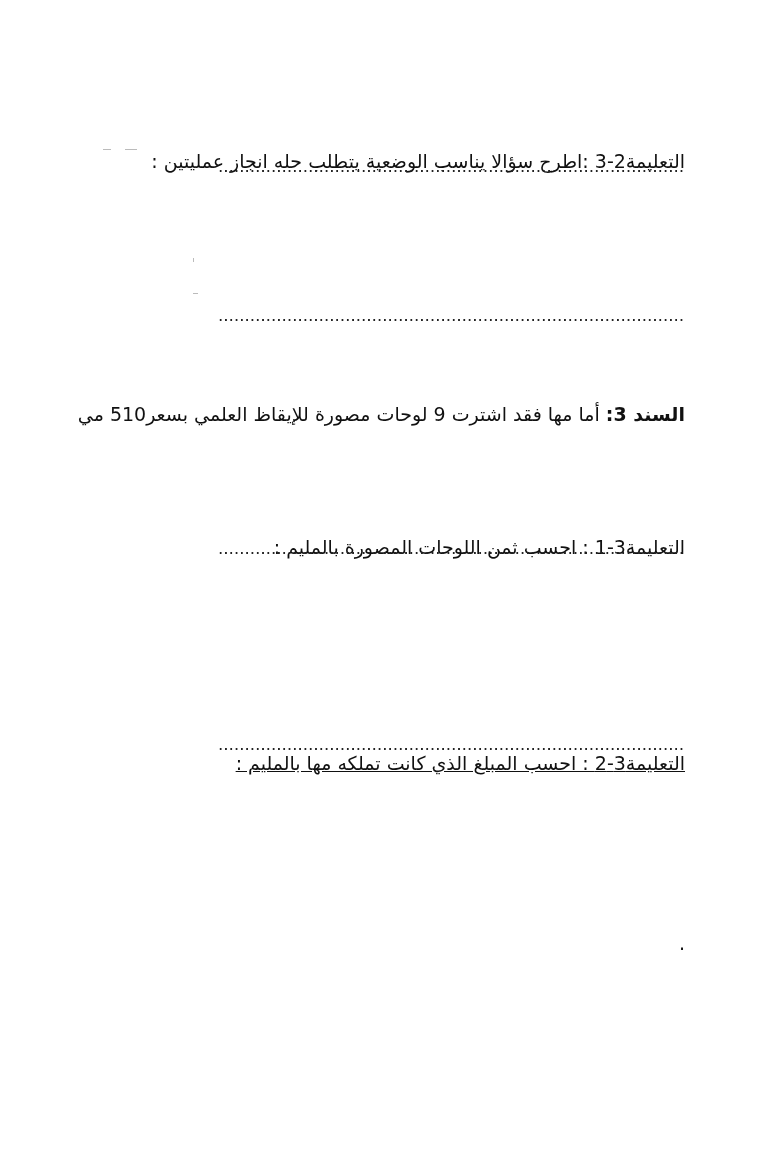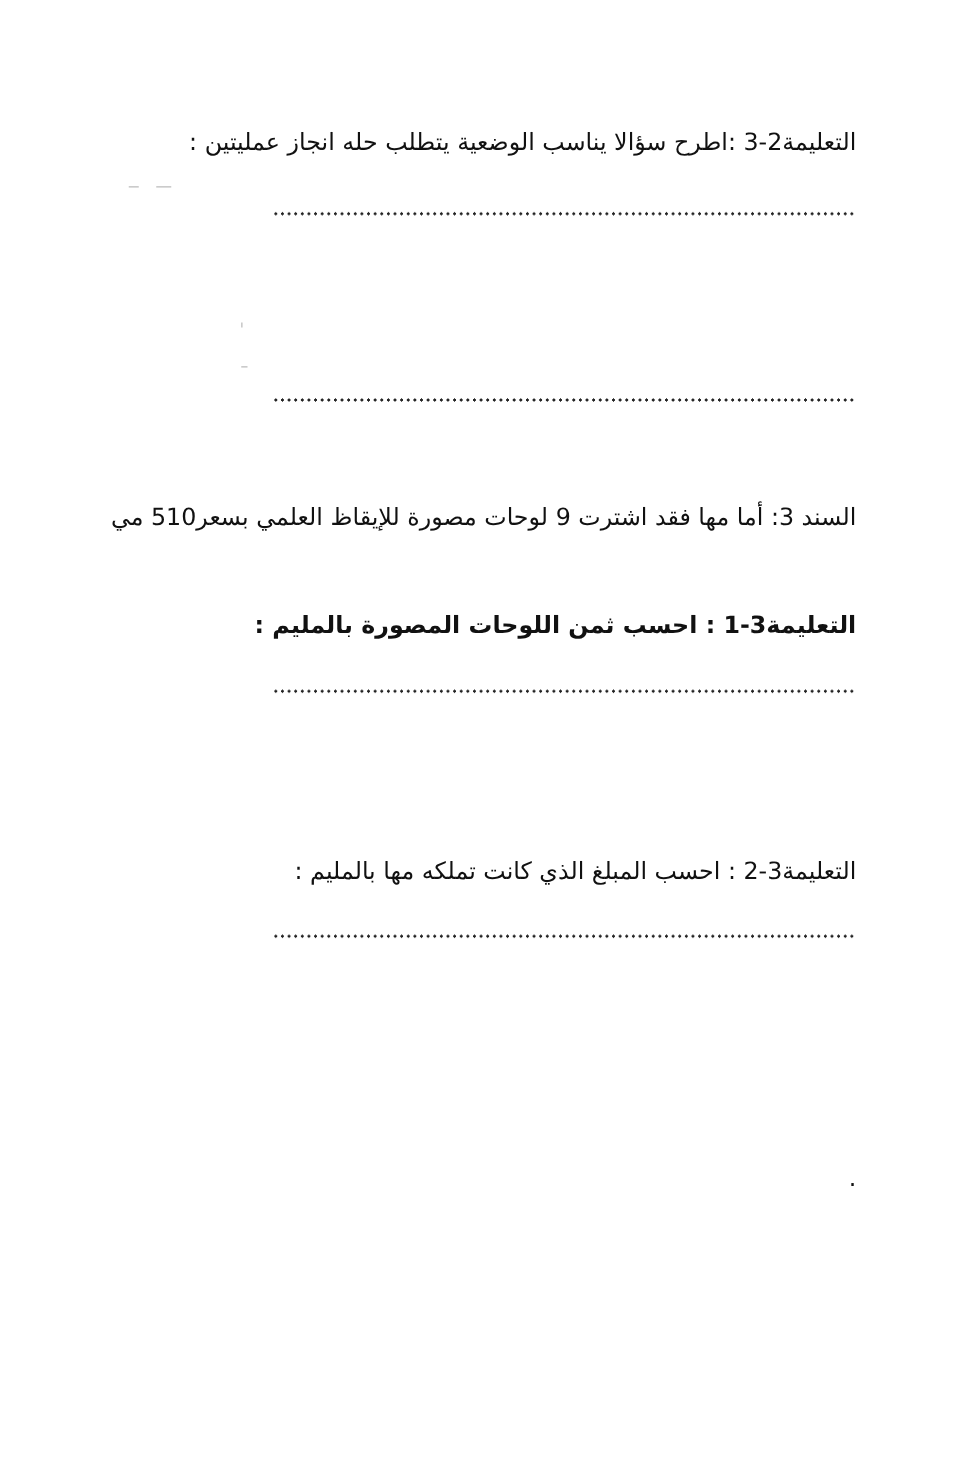--- a/index.html
+++ b/index.html
@@ -21,32 +21,33 @@
       width: 782px; height: 1169px;
     }
     .line {
       position: absolute;
       direction: rtl;
       text-align: right;
       font-size: 19px;
       line-height: 28px;
       white-space: nowrap;
       right: 97px;
+      margin-top: 47px;
     }
     .para {
       position: absolute;
       direction: rtl;
       text-align: justify;
       text-align-last: right;
       font-size: 19px;
       line-height: 28px;
       right: 97px;
     }
     .bold {
-      font-weight: normal;
+      font-weight: bold;
     }
     .dots {
       position: absolute;
       left: 218px;
       width: 466px;
       height: 6px;
       background-image: radial-gradient(circle, #222 1.1px, transparent 1.3px);
       background-size: 5.3px 6px;
       background-repeat: repeat-x;
     }
@@ -68,26 +69,26 @@
   <div class="dots" style="top:168px;"></div>
 
   <div class="artifact" style="left:193px;top:258px;width:1px;height:4px;"></div>
   <div class="artifact" style="left:193px;top:293px;width:5px;height:1px;"></div>
   <div class="dots" style="top:317px;"></div>
 
   <div class="para" style="top:400px;width:610px;">
     <div><span class="bold">السند 3:</span><span> أما مها فقد اشترت 9 لوحات مصورة للإيقاظ العلمي بسعر510 مي</span></div>
   </div>
 
-  <div class="line" style="top:486px;font-weight:bold;">
+  <div class="line" style="top:486px;">
     <span>التعليمة3-1</span><span> : احسب ثمن اللوحات المصورة بالمليم :</span>
   </div>
   <div class="dots" style="top:550px;"></div>
 
-  <div class="line" style="top:683px;">
+  <div class="line" style="top:702px;text-decoration:underline;">
     <span>التعليمة3-2</span><span> : احسب المبلغ الذي كانت تملكه مها بالمليم :</span>
   </div>
   <div class="dots" style="top:746px;"></div>
 
   <div class="para" style="top:928px;width:630px;line-height:30px;">
     <div style="text-align:left;direction:ltr;">.</div>
   </div>
 
 </div>
 

